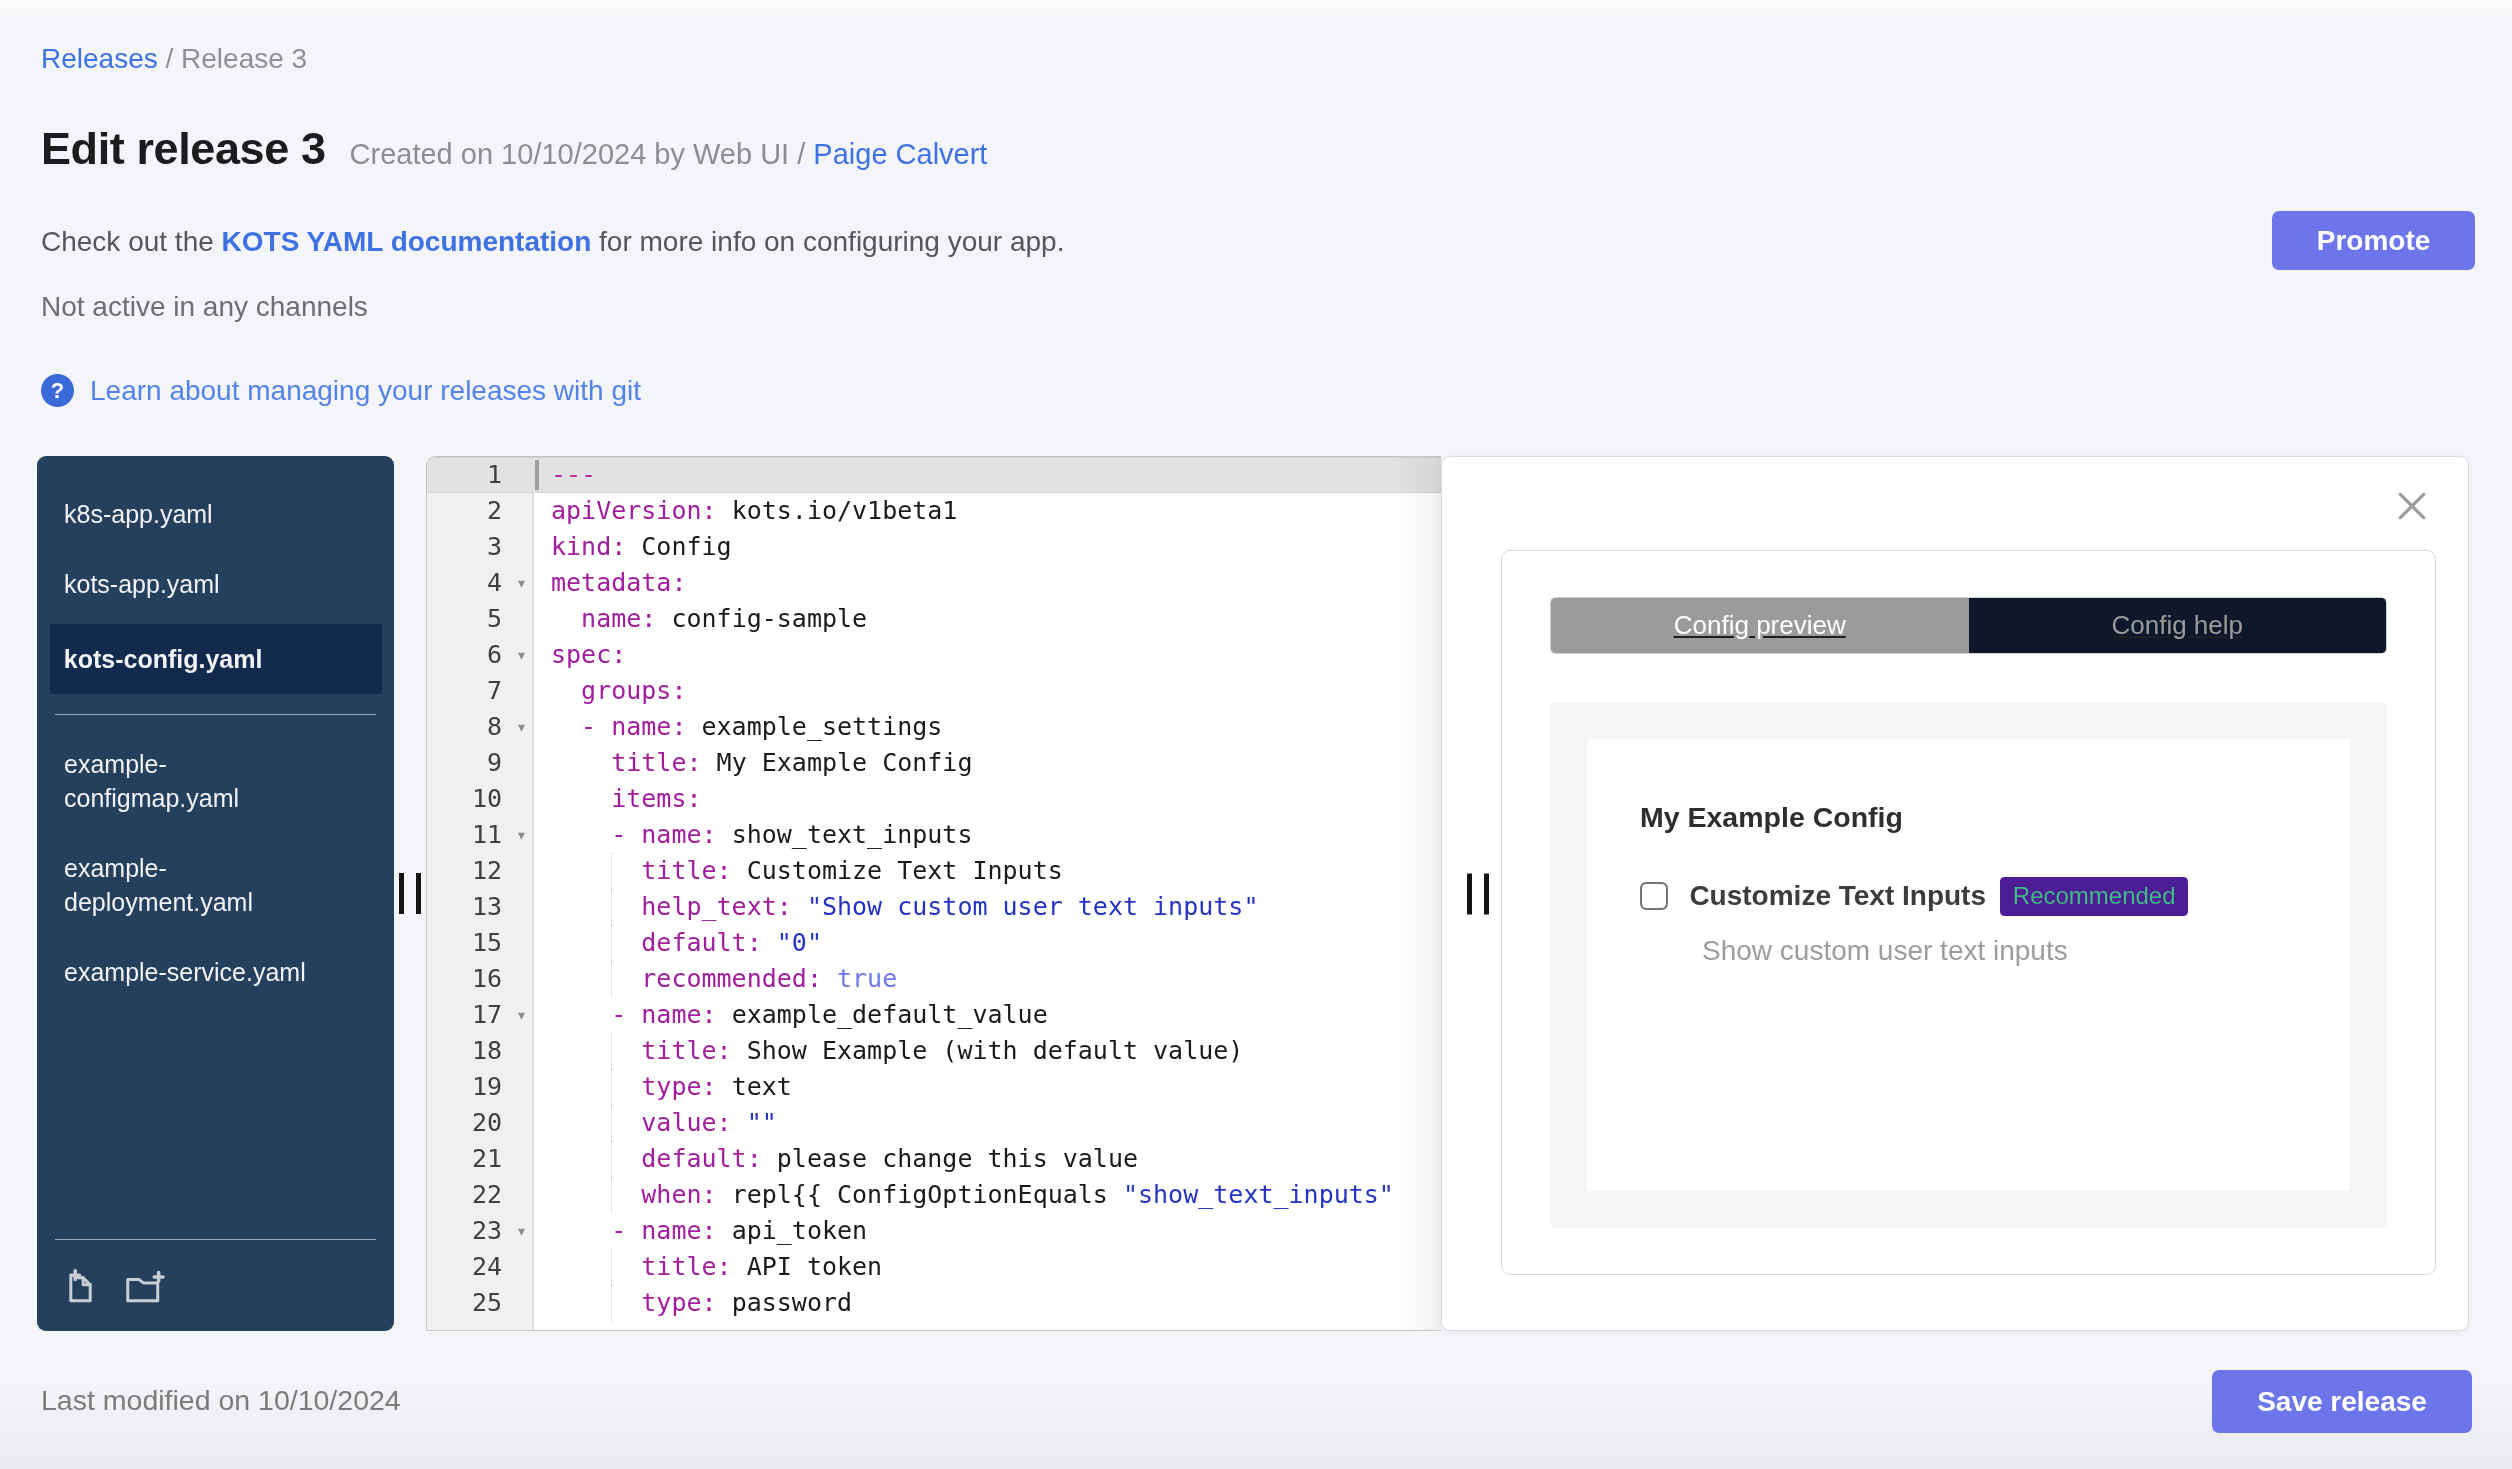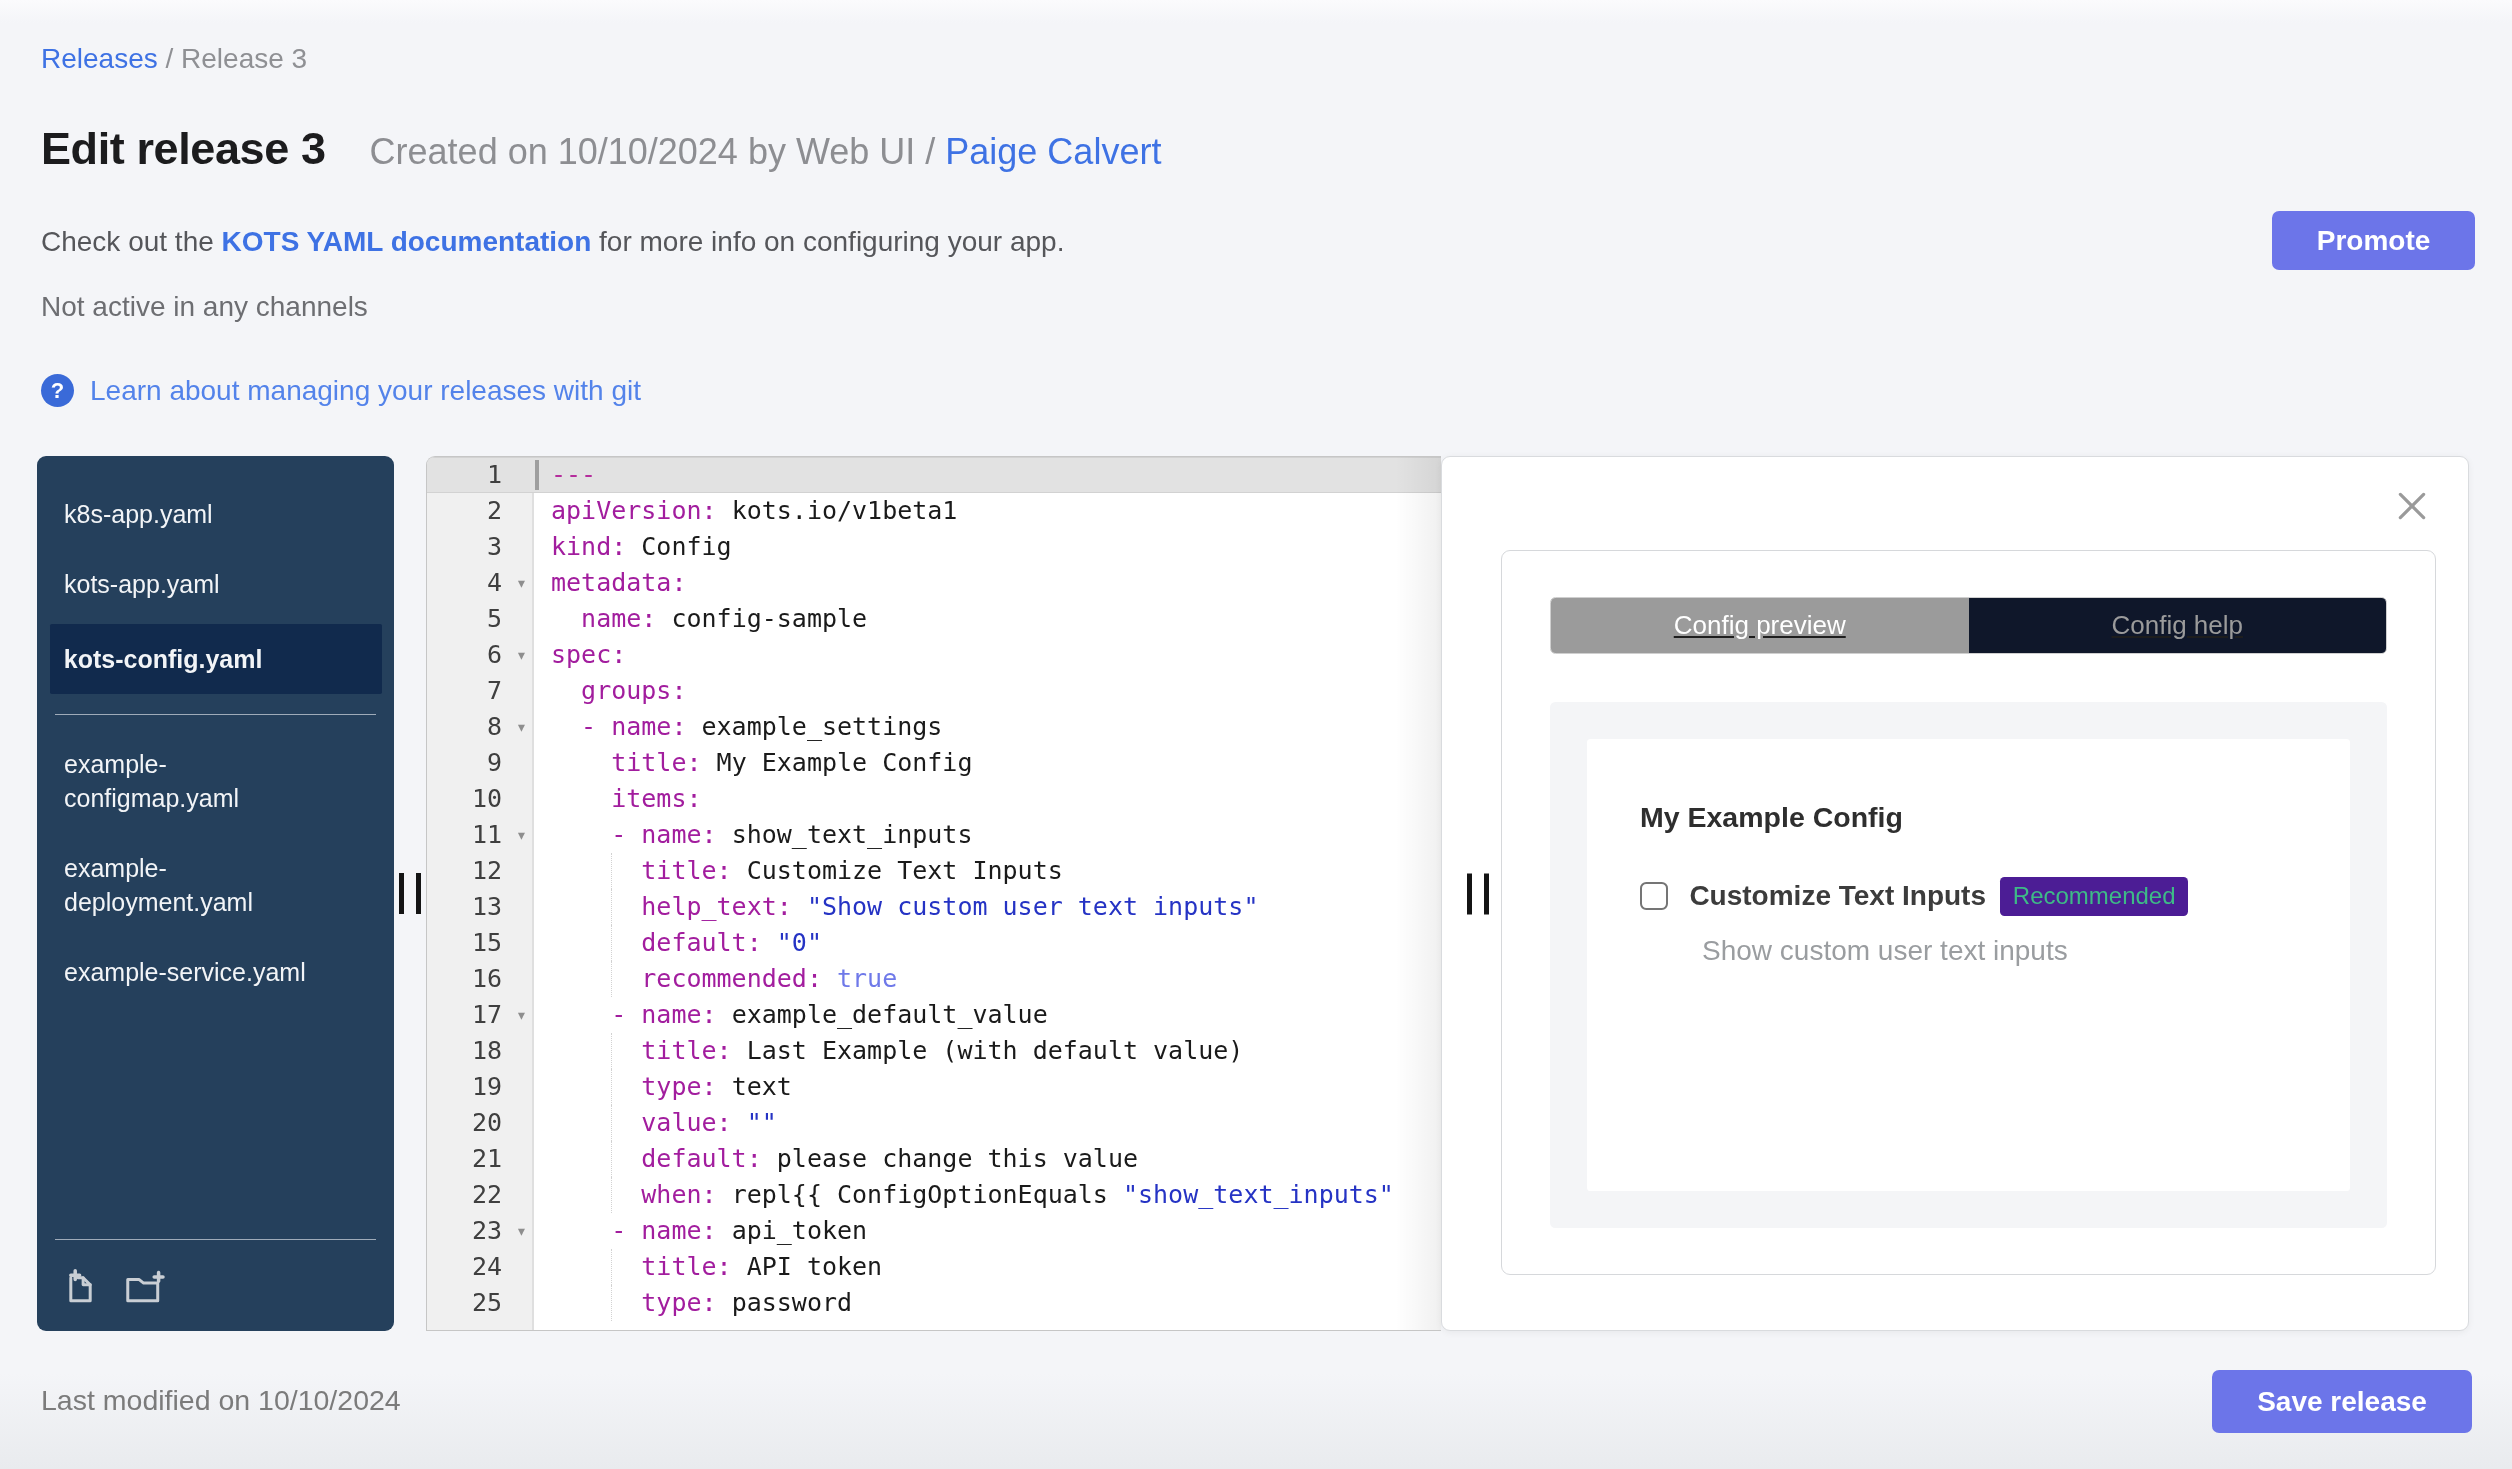--- a/index.html
+++ b/index.html
@@ -12,21 +12,21 @@
   }
   a { text-decoration:none; cursor:pointer; }
 
   
   .breadcrumb { position:absolute; left:41px; top:43px; font-size:28px; }
   .breadcrumb .bc-link { color:#3e72e4; }
   .breadcrumb .bc-sep, .breadcrumb .bc-cur { color:#8f9094; }
 
   .title-row { position:absolute; left:41px; top:123px; display:flex; align-items:baseline; }
   .page-title { font-size:45px; font-weight:bold; color:#1c1c1e; letter-spacing:-0.4px; }
-  .created-meta { font-size:36px; color:#8d8e92; margin-left:44px; }
+  .created-meta { font-size:29px; color:#8d8e92; margin-left:24px; }
   .created-meta .author { color:#3e72e4; }
 
   .docs-line { position:absolute; left:41px; top:226px; font-size:28px; color:#55565a; }
   .docs-line .doc-link { color:#3e72e4; font-weight:bold; }
 
   .channel-status { position:absolute; left:41px; top:291px; font-size:28px; color:#6d6e72; }
 
   .git-row { position:absolute; left:41px; top:374px; display:flex; align-items:center; gap:16px; }
   .q-icon { width:33px; height:33px; border-radius:50%; background:#3a6ad8; color:#fff;
             display:flex; align-items:center; justify-content:center; font-size:22px; font-weight:bold; }
@@ -218,21 +218,21 @@
       <div class="row">
         <div class="ln">16</div>
         <div class="code"><i class="guide-line"></i><span class="c-p">      </span><span class="c-k">recommended:</span><span class="c-p"> </span><span class="c-b">true</span></div>
       </div>
       <div class="row">
         <div class="ln">17<span class="fold">▾</span></div>
         <div class="code"><span class="c-p">    </span><span class="c-k">- name:</span><span class="c-p"> example_default_value</span></div>
       </div>
       <div class="row">
         <div class="ln">18</div>
-        <div class="code"><i class="guide-line"></i><span class="c-p">      </span><span class="c-k">title:</span><span class="c-p"> Last Example (with default value)</span></div>
+        <div class="code"><i class="guide-line"></i><span class="c-p">      </span><span class="c-k">title:</span><span class="c-p"> Show Example (with default value)</span></div>
       </div>
       <div class="row">
         <div class="ln">19</div>
         <div class="code"><i class="guide-line"></i><span class="c-p">      </span><span class="c-k">type:</span><span class="c-p"> text</span></div>
       </div>
       <div class="row">
         <div class="ln">20</div>
         <div class="code"><i class="guide-line"></i><span class="c-p">      </span><span class="c-k">value:</span><span class="c-p"> </span><span class="c-s">""</span></div>
       </div>
       <div class="row">

